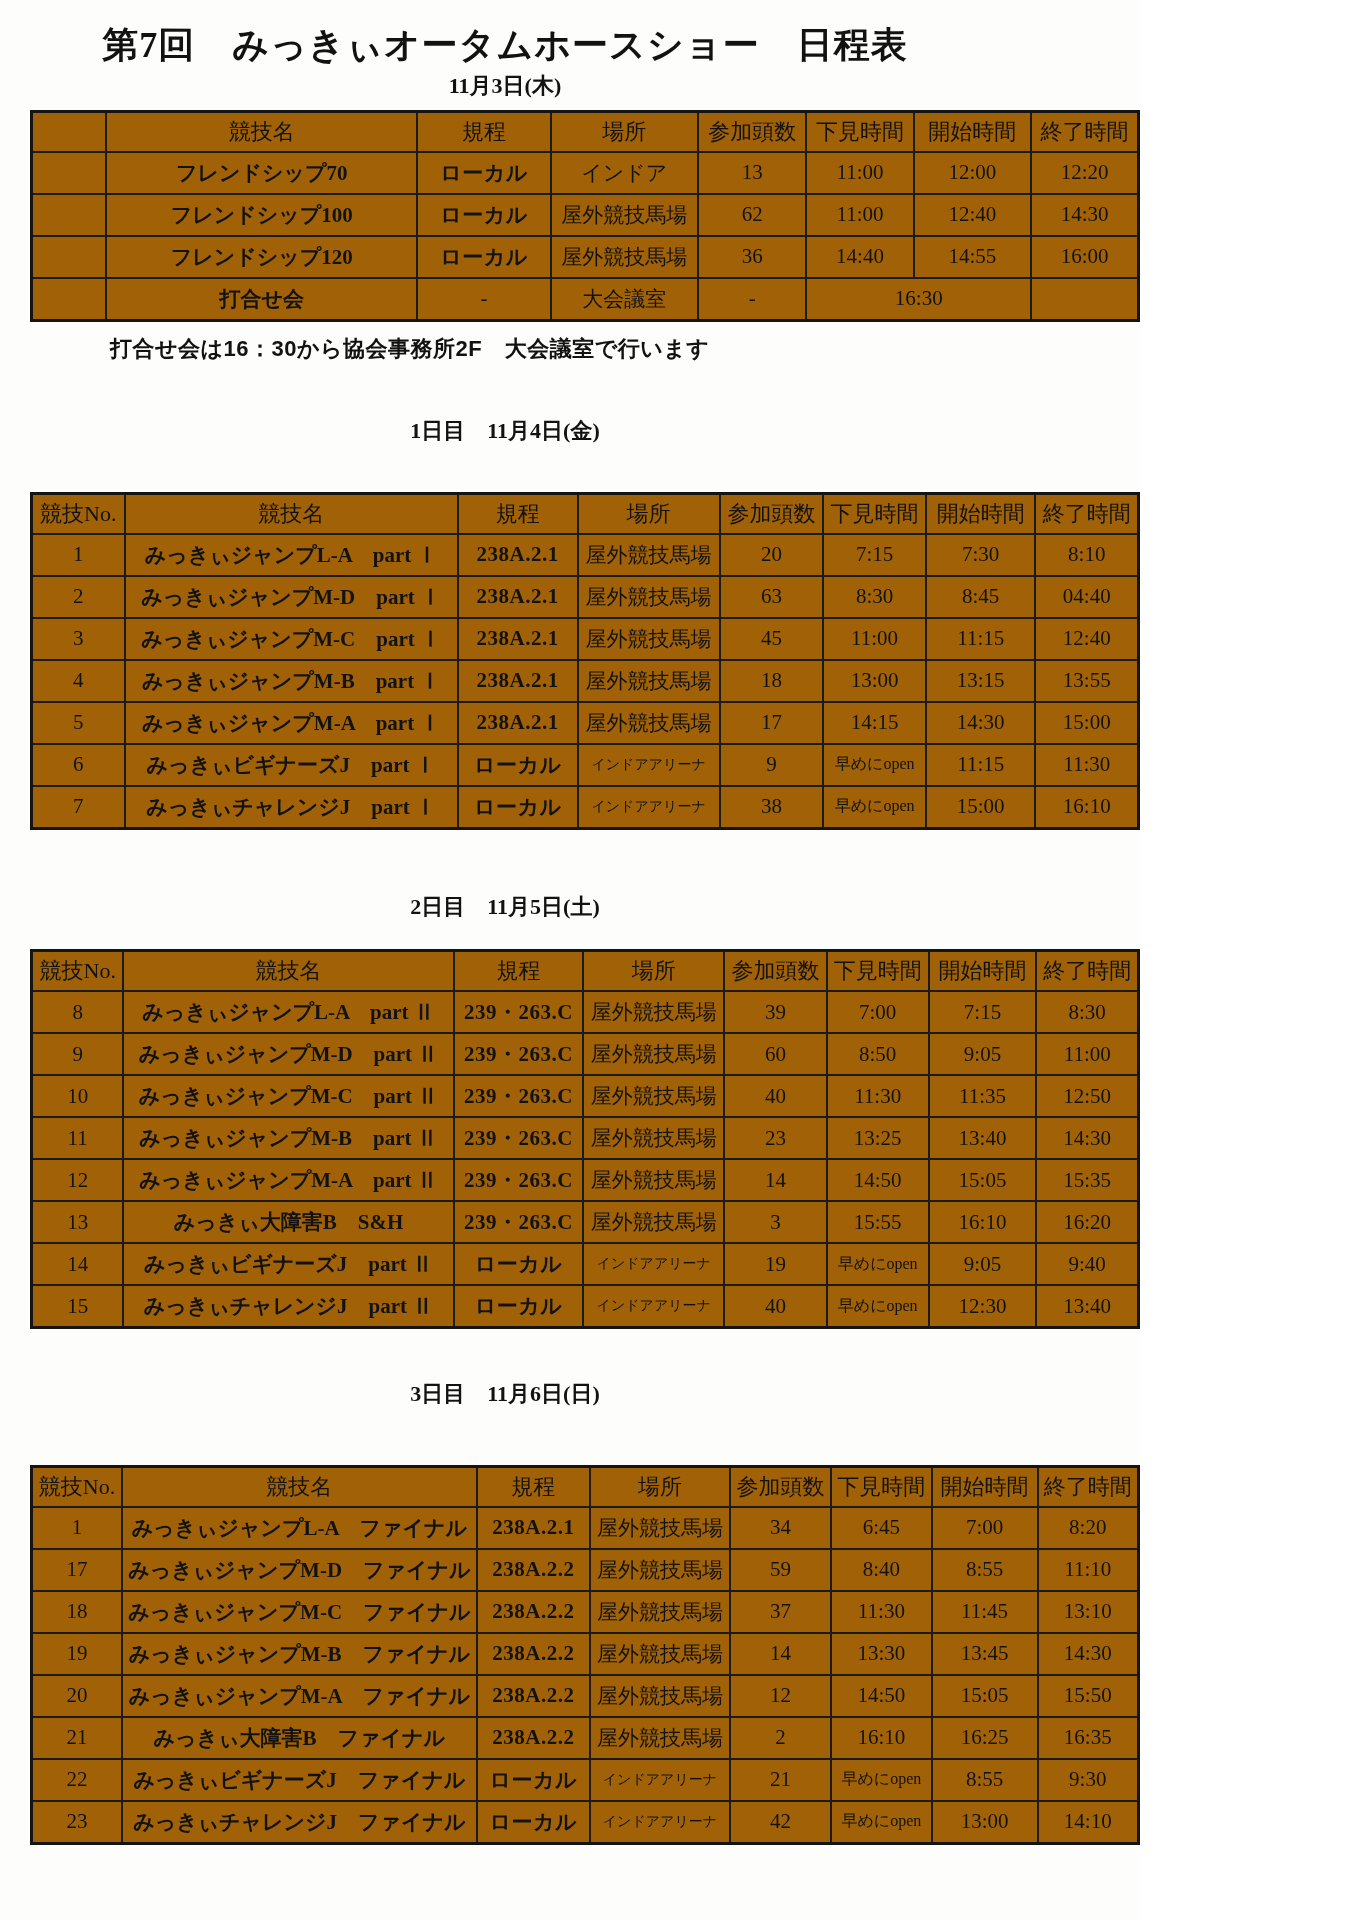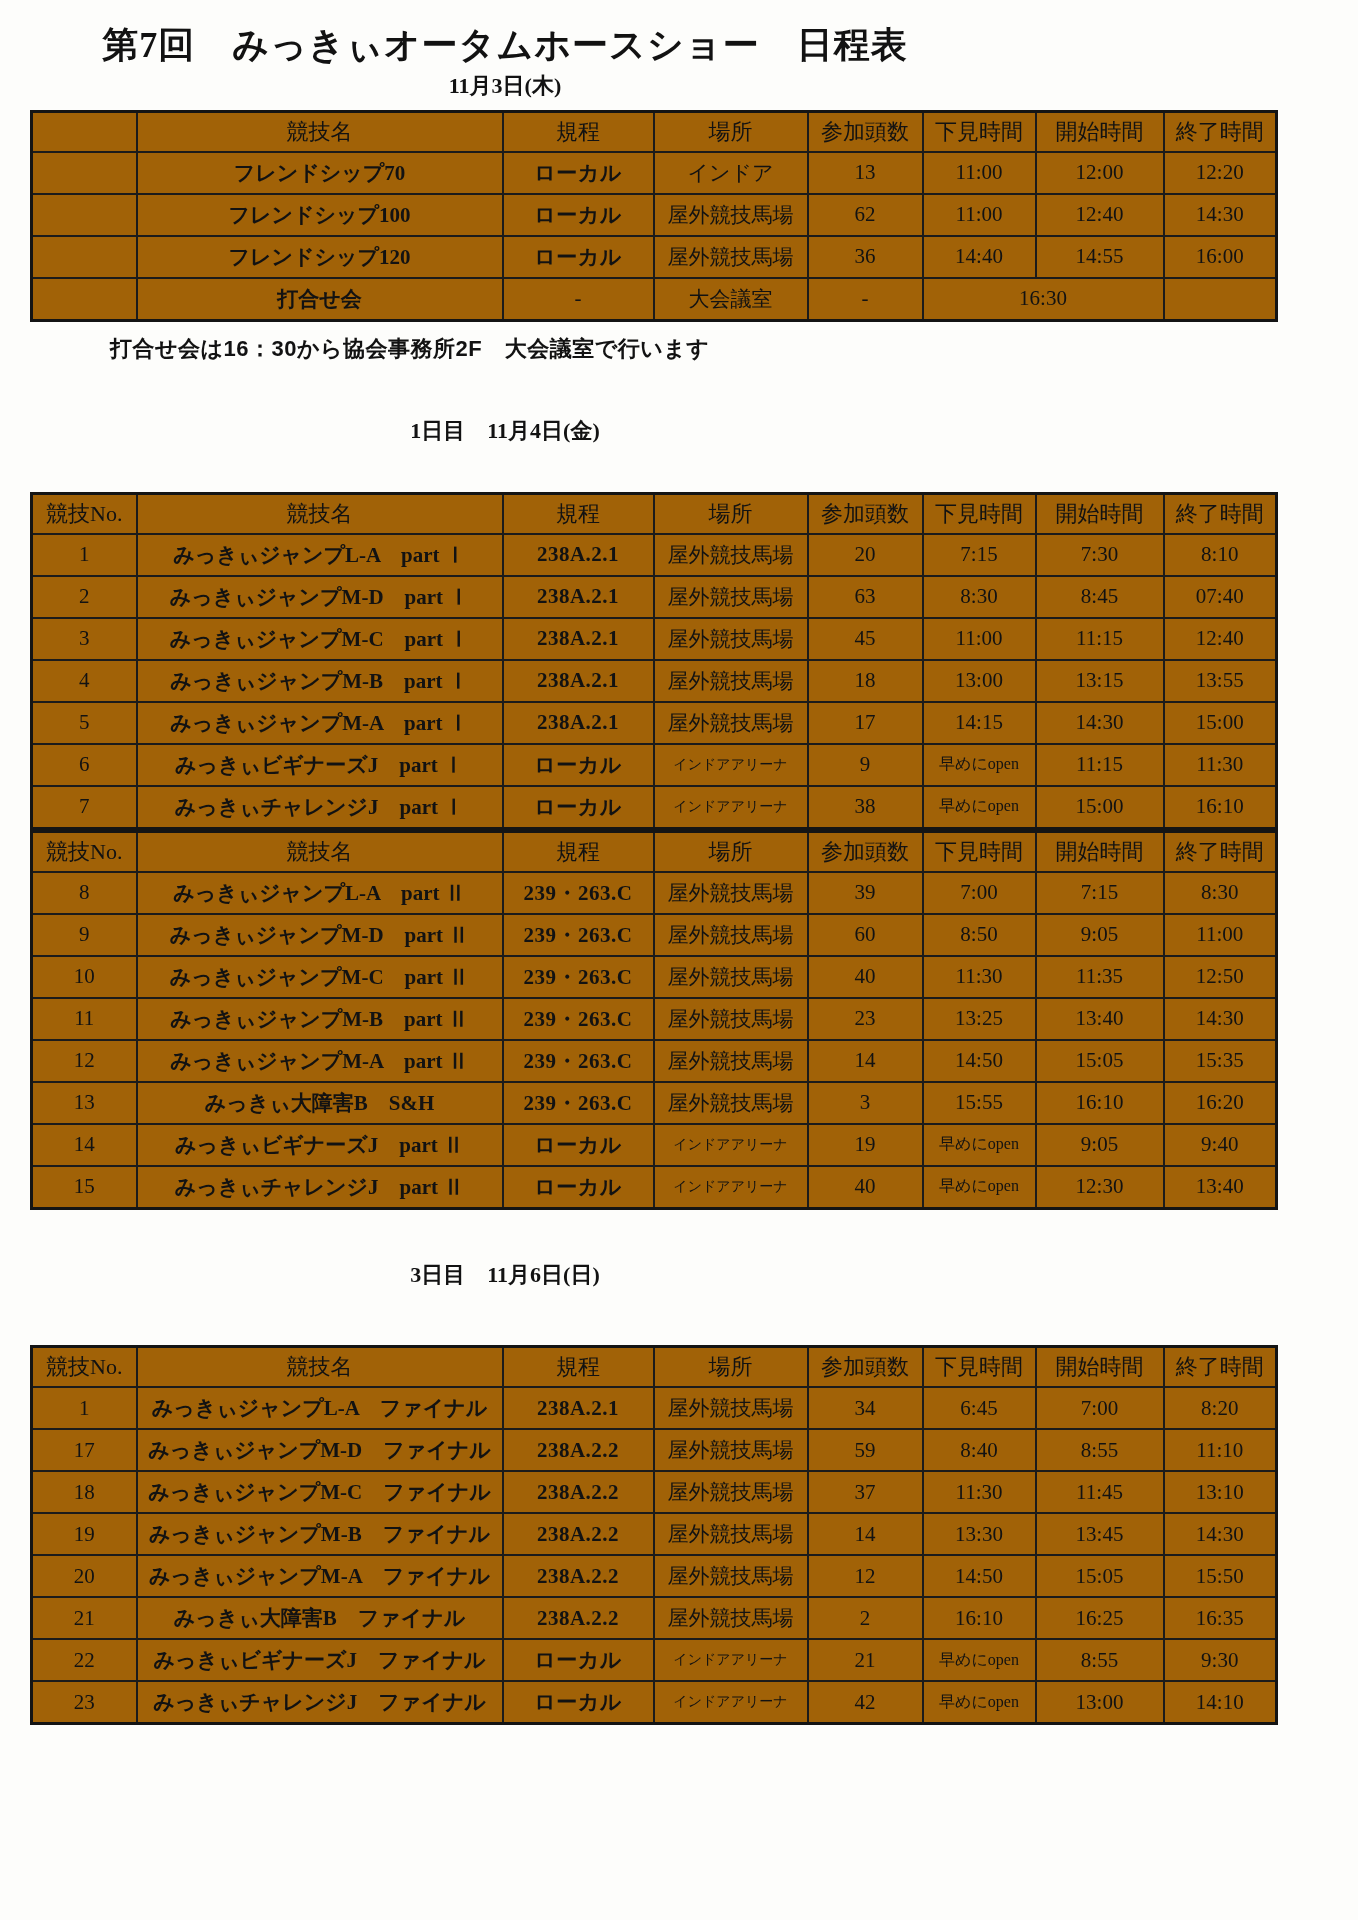--- a/index.html
+++ b/index.html
@@ -1,17 +1,17 @@
 <!DOCTYPE html>
 <html lang="ja"><head>
 <meta charset="utf-8">
 <style>
   html,body{margin:0;padding:0;background:#ffffff;}
   .page{
-    width:1358px;height:1920px;background:#fdfdfb;color:#121212;
+    width:1140px;height:1920px;background:#fdfdfb;color:#121212;
     overflow:hidden;position:relative;
     font-family:"Liberation Serif",serif;
   }
   .title{
     font-family:"Liberation Serif",serif;font-weight:bold;font-size:36px;
     width:1010px;text-align:center;margin:24px 0 2px;letter-spacing:1px;line-height:1.2;
   }
   .day-heading{
     font-family:"Liberation Serif",serif;font-weight:bold;font-size:22px;
     width:1010px;text-align:center;line-height:1.35;
@@ -162,21 +162,21 @@
               <td class="c-end">8:10</td>
             </tr>
             <tr>
               <td class="c-no">2</td>
               <td class="c-name">みっきぃジャンプM-D　part Ⅰ</td>
               <td class="c-rule">238A.2.1</td>
               <td class="c-place">屋外競技馬場</td>
               <td class="c-ent">63</td>
               <td class="c-insp">8:30</td>
               <td class="c-start">8:45</td>
-              <td class="c-end">07:40</td>
+              <td class="c-end">04:40</td>
             </tr>
             <tr>
               <td class="c-no">3</td>
               <td class="c-name">みっきぃジャンプM-C　part Ⅰ</td>
               <td class="c-rule">238A.2.1</td>
               <td class="c-place">屋外競技馬場</td>
               <td class="c-ent">45</td>
               <td class="c-insp">11:00</td>
               <td class="c-start">11:15</td>
               <td class="c-end">12:40</td>
@@ -218,20 +218,21 @@
               <td class="c-place narrow">インドアアリーナ</td>
               <td class="c-ent">38</td>
               <td class="c-insp early">早めにopen</td>
               <td class="c-start">15:00</td>
               <td class="c-end">16:10</td>
             </tr>
           </tbody>
         </table>
       </div>
       <div class="section sec2">
+        <div class="day-heading">2日目　11月5日(土)</div>
         <table class="sched">
           <colgroup>
             <col style="width: 105px;">
             <col style="width: 366px;">
             <col style="width: 151px;">
             <col style="width: 154px;">
             <col style="width: 115px;">
             <col style="width: 113px;">
             <col style="width: 128px;">
             <col style="width: 113px;">

